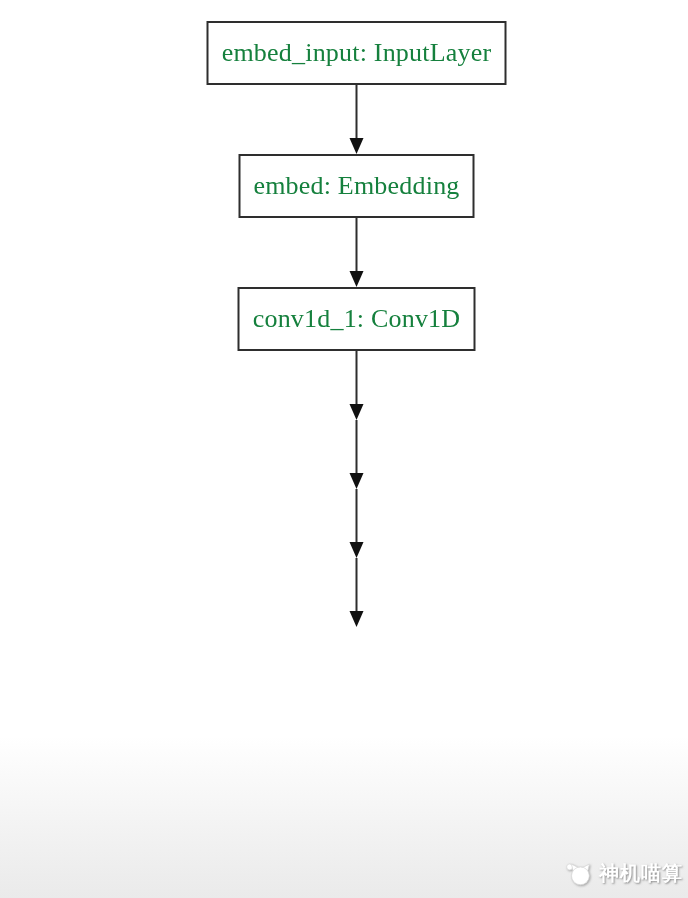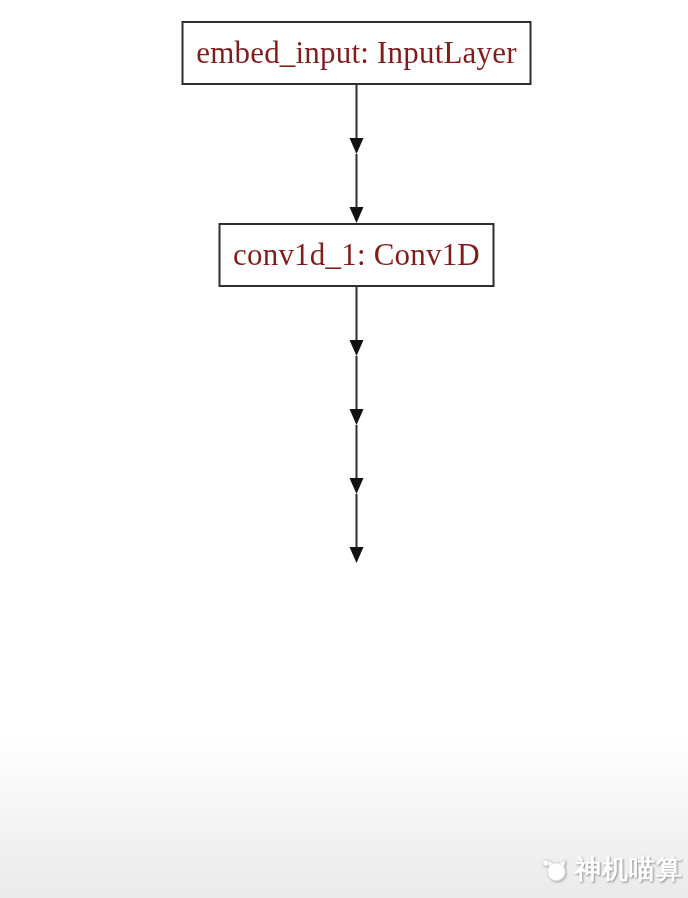--- a/index.html
+++ b/index.html
@@ -25,22 +25,22 @@
     box-sizing: border-box;
     height: 64px;
     border: 2px solid #2e2e2e;
     background: #ffffff;
     display: flex;
     align-items: center;
     justify-content: center;
     padding: 0 13px;
   }
   .node-label {
-    font-size: 31px;
-    color: #7f1d1d;
+    font-size: 26px;
+    color: #15803d;
     white-space: nowrap;
     letter-spacing: 0.2px;
   }
   .arrow {
     height: 69px;
     display: flex;
     flex-direction: column;
     align-items: center;
   }
   .arrow-line {
@@ -63,38 +63,41 @@
     align-items: center;
     gap: 5px;
     user-select: none;
   }
   .wm-icon {
     display: inline-flex;
     filter: drop-shadow(1px 1px 1px rgba(110,110,110,0.55));
   }
   .wm-text {
     font-family: "DejaVu Sans", sans-serif;
-    font-size: 26px;
+    font-size: 20px;
     font-weight: bold;
     color: #ffffff;
     text-shadow: 1px 1px 2px rgba(110,110,110,0.75);
     letter-spacing: 1px;
     white-space: nowrap;
   }
 </style>
 </head>
 <body>
 
 <div class="chain" id="chain">
     <div class="node">
     <span class="node-label">embed_input: InputLayer</span>
   </div>
     <div class="arrow">
     <div class="arrow-line"></div>
     <div class="arrow-head"></div>
+  </div>
+    <div class="node">
+    <span class="node-label">embed: Embedding</span>
   </div>
     <div class="arrow">
     <div class="arrow-line"></div>
     <div class="arrow-head"></div>
   </div>
     <div class="node">
     <span class="node-label">conv1d_1: Conv1D</span>
   </div>
     <div class="arrow">
     <div class="arrow-line"></div>

